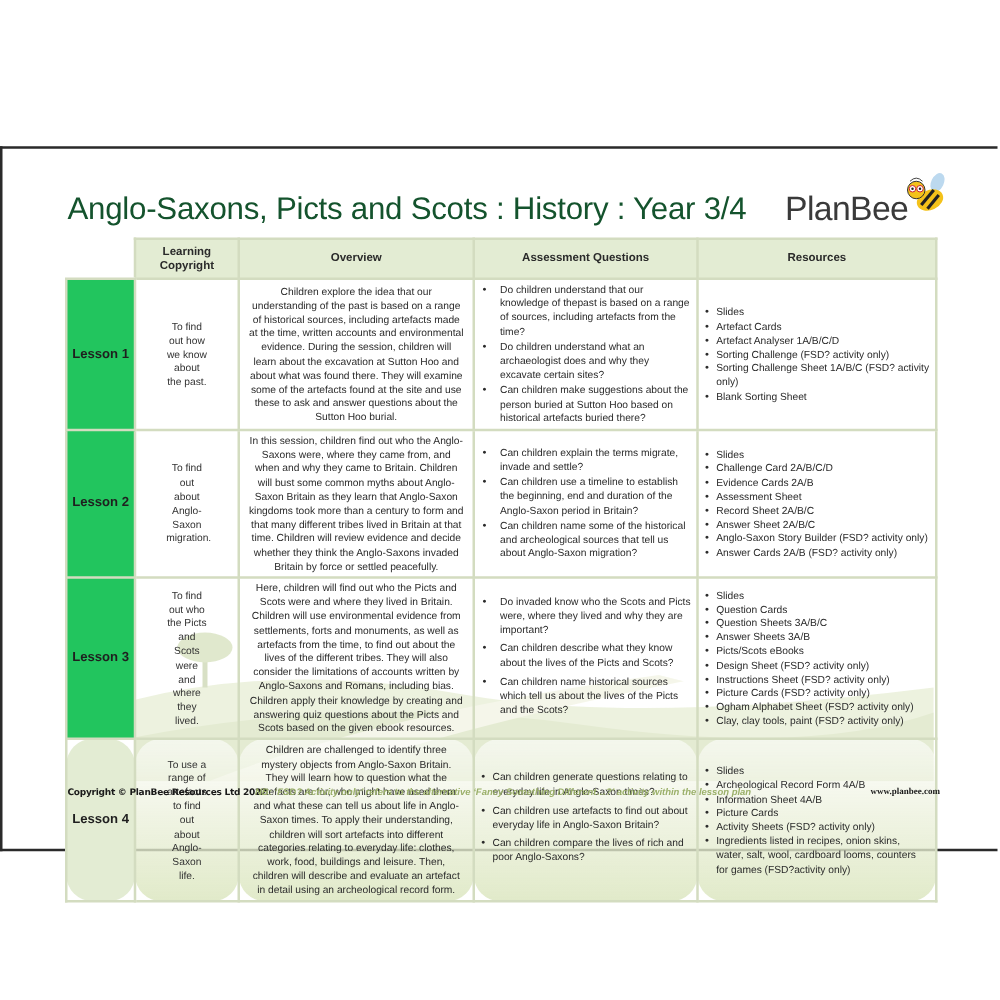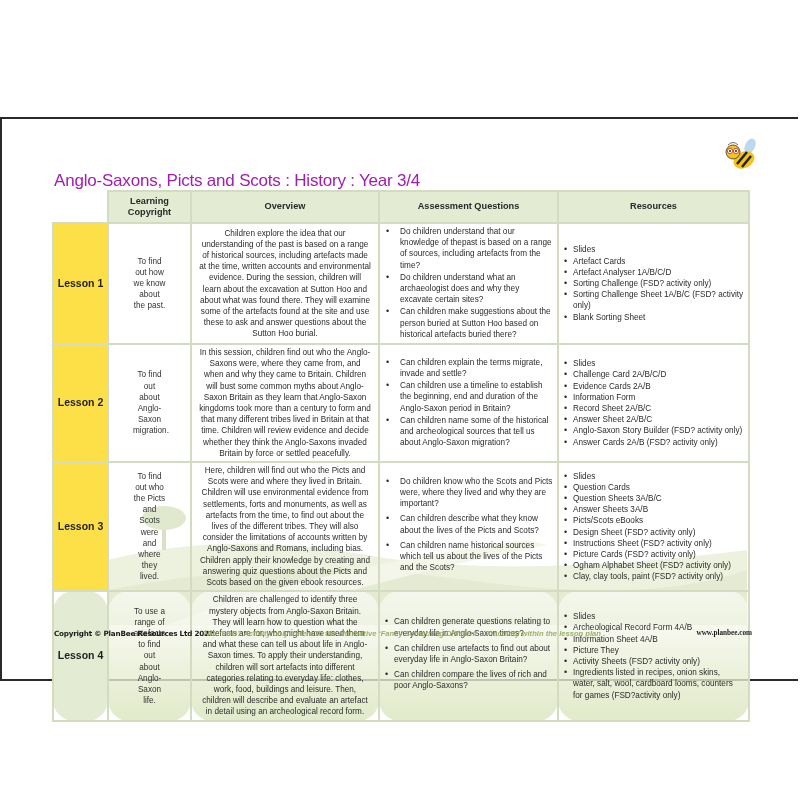--- a/index.html
+++ b/index.html
@@ -1,34 +1,34 @@
 <!DOCTYPE html>
 <html><head>
 <meta charset="utf-8">
 <style>
   html, body { margin:0; padding:0; background:#ffffff; }
   body { width:800px; height:800px; position:relative; overflow:hidden;
          font-family:"Liberation Sans", sans-serif; color:#222; }
   .frame { position:absolute; left:0; top:117px; width:798px; height:564px;
            border-top:2px solid #2a2a2a; border-bottom:2px solid #2a2a2a;
            border-left:2px solid #2a2a2a; box-sizing:border-box; background:#fff; }
-  .title { position:absolute; left:54px; top:153px; font-size:17px; color:#a21caf;
-           letter-spacing:-0.2px; white-space:nowrap;margin-top:18px; }
+  .title { position:absolute; left:54px; top:153px; font-size:25px; color:#14532d;
+           letter-spacing:-0.2px; white-space:nowrap; }
   .logo { position:absolute; left:628px; top:138px; width:132px; height:48px; }
   .logo-text { position:absolute; left:0; top:14px; font-size:27px; color:#3a3a3a;
                letter-spacing:-0.5px; white-space:nowrap; }
   .logo-bee { position:absolute; left:92px; top:0px; width:40px; height:36px; }
 
   table.plan { position:absolute; left:52px; top:190px; width:696px; border-collapse:collapse;
                table-layout:fixed; font-size:8.2px; line-height:11.2px; }
   table.plan td, table.plan th { border:2px solid #d3dcc0; vertical-align:middle; padding:0; }
   table.plan th { background:#e3ecd3; font-weight:bold; font-size:9.2px; color:#2a2a2a;
                   text-align:center; height:30px; }
   table.plan th.blank { background:#ffffff; border:none; border-bottom:2px solid #d3dcc0; }
-  .lesson-cell { background:#fde047; font-weight:bold; font-size:10.5px; text-align:center; color:#1f1f1f; }
+  .lesson-cell { background:#22c55e; font-weight:bold; font-size:10.5px; text-align:center; color:#1f1f1f; }
   .obj { text-align:center; padding:0 24px !important; color:#333; font-size:8.2px; }
   .ov { text-align:center; padding:2px 7px !important; color:#2b2b2b; }
   .aq { padding:2px 4px 2px 2px !important; color:#2b2b2b; }
   .res { padding:2px 4px 2px 2px !important; color:#2b2b2b; }
   ul.bul { margin:0; padding:0; list-style:none; }
   ul.bul li { position:relative; padding-left:18px; margin:0 0 1px 0; }
   ul.bul li::before { content:"•"; position:absolute; left:4px; top:0; font-size:9px; }
   ul.bul.res-list li { padding-left:12px; margin:0; }
   ul.bul.res-list li::before { left:3px; }
   ul.bul.spaced li { margin-bottom:4px; }
@@ -42,20 +42,21 @@
   .site { position:absolute; right:4px; top:0; font-weight:bold; color:#1a1a1a; font-family:Liberation Serif, serif; font-size:7.2px; }
 </style>
 </head>
 <body>
 
 <div class="frame"></div>
 
 <div class="title">Anglo-Saxons, Picts and Scots : History : Year 3/4</div>
 
 <div class="logo">
+  <span class="logo-text">PlanBee</span>
   <svg class="logo-bee" viewBox="0 0 40 36">
     <ellipse cx="30" cy="8" rx="5" ry="8" fill="#bcd9ef" transform="rotate(25 30 8)"></ellipse>
     <ellipse cx="24" cy="22" rx="11" ry="8" fill="#f4c21a" transform="rotate(-25 24 22)"></ellipse>
     <path d="M17 26 L27 14" stroke="#222" stroke-width="2.5"></path>
     <path d="M22 29 L31 18" stroke="#222" stroke-width="2.5"></path>
     <circle cx="13" cy="14" r="7" fill="#f4c21a" stroke="#333" stroke-width="0.8"></circle>
     <circle cx="10" cy="13" r="2.6" fill="#fff" stroke="#c23" stroke-width="0.8"></circle>
     <circle cx="16" cy="13" r="2.6" fill="#fff" stroke="#c23" stroke-width="0.8"></circle>
     <circle cx="10" cy="13" r="1" fill="#222"></circle>
     <circle cx="16" cy="13" r="1" fill="#222"></circle>
@@ -120,35 +121,35 @@
           <li>Can children explain the terms migrate, invade and settle?</li>
           <li>Can children use a timeline to establish the beginning, end and duration of the Anglo-Saxon period in Britain?</li>
           <li>Can children name some of the historical and archeological sources that tell us about Anglo-Saxon migration?</li>
         </ul>
       </td>
       <td class="res">
         <ul class="bul res-list">
           <li>Slides</li>
           <li>Challenge Card 2A/B/C/D</li>
           <li>Evidence Cards 2A/B</li>
-          <li>Information Form</li>
+          <li>Assessment Sheet</li>
           <li>Record Sheet 2A/B/C</li>
           <li>Answer Sheet 2A/B/C</li>
           <li>Anglo-Saxon Story Builder (FSD? activity only)</li>
           <li>Answer Cards 2A/B (FSD? activity only)</li>
         </ul>
       </td>
     </tr>
     <tr class="r3">
       <td class="lesson-cell">Lesson 3</td>
       <td class="obj">To find out who the Picts and Scots were and where they lived.</td>
       <td class="ov">Here, children will find out who the Picts and Scots were and where they lived in Britain. Children will use environmental evidence from settlements, forts and monuments, as well as artefacts from the time, to find out about the lives of the different tribes. They will also consider the limitations of accounts written by Anglo-Saxons and Romans, including bias. Children apply their knowledge by creating and answering quiz questions about the Picts and Scots based on the given ebook resources.</td>
       <td class="aq">
         <ul class="bul spaced">
-          <li>Do children know who the Scots and Picts were, where they lived and why they are important?</li>
+          <li>Do invaded know who the Scots and Picts were, where they lived and why they are important?</li>
           <li>Can children describe what they know about the lives of the Picts and Scots?</li>
           <li>Can children name historical sources which tell us about the lives of the Picts and the Scots?</li>
         </ul>
       </td>
       <td class="res">
         <ul class="bul res-list">
           <li>Slides</li>
           <li>Question Cards</li>
           <li>Question Sheets 3A/B/C</li>
           <li>Answer Sheets 3A/B</li>
@@ -170,21 +171,21 @@
           <li>Can children generate questions relating to everyday life in Anglo-Saxon times?</li>
           <li>Can children use artefacts to find out about everyday life in Anglo-Saxon Britain?</li>
           <li>Can children compare the lives of rich and poor Anglo-Saxons?</li>
         </ul>
       </td>
       <td class="res">
         <ul class="bul res-list">
           <li>Slides</li>
           <li>Archeological Record Form 4A/B</li>
           <li>Information Sheet 4A/B</li>
-          <li>Picture They</li>
+          <li>Picture Cards</li>
           <li>Activity Sheets (FSD? activity only)</li>
           <li>Ingredients listed in recipes, onion skins, water, salt, wool, cardboard looms, counters for games (FSD?activity only)</li>
         </ul>
       </td>
     </tr>
   </tbody>
 </table>
 
 <div class="footer">
   <span class="copyright">Copyright © PlanBee Resources Ltd 2022</span>

